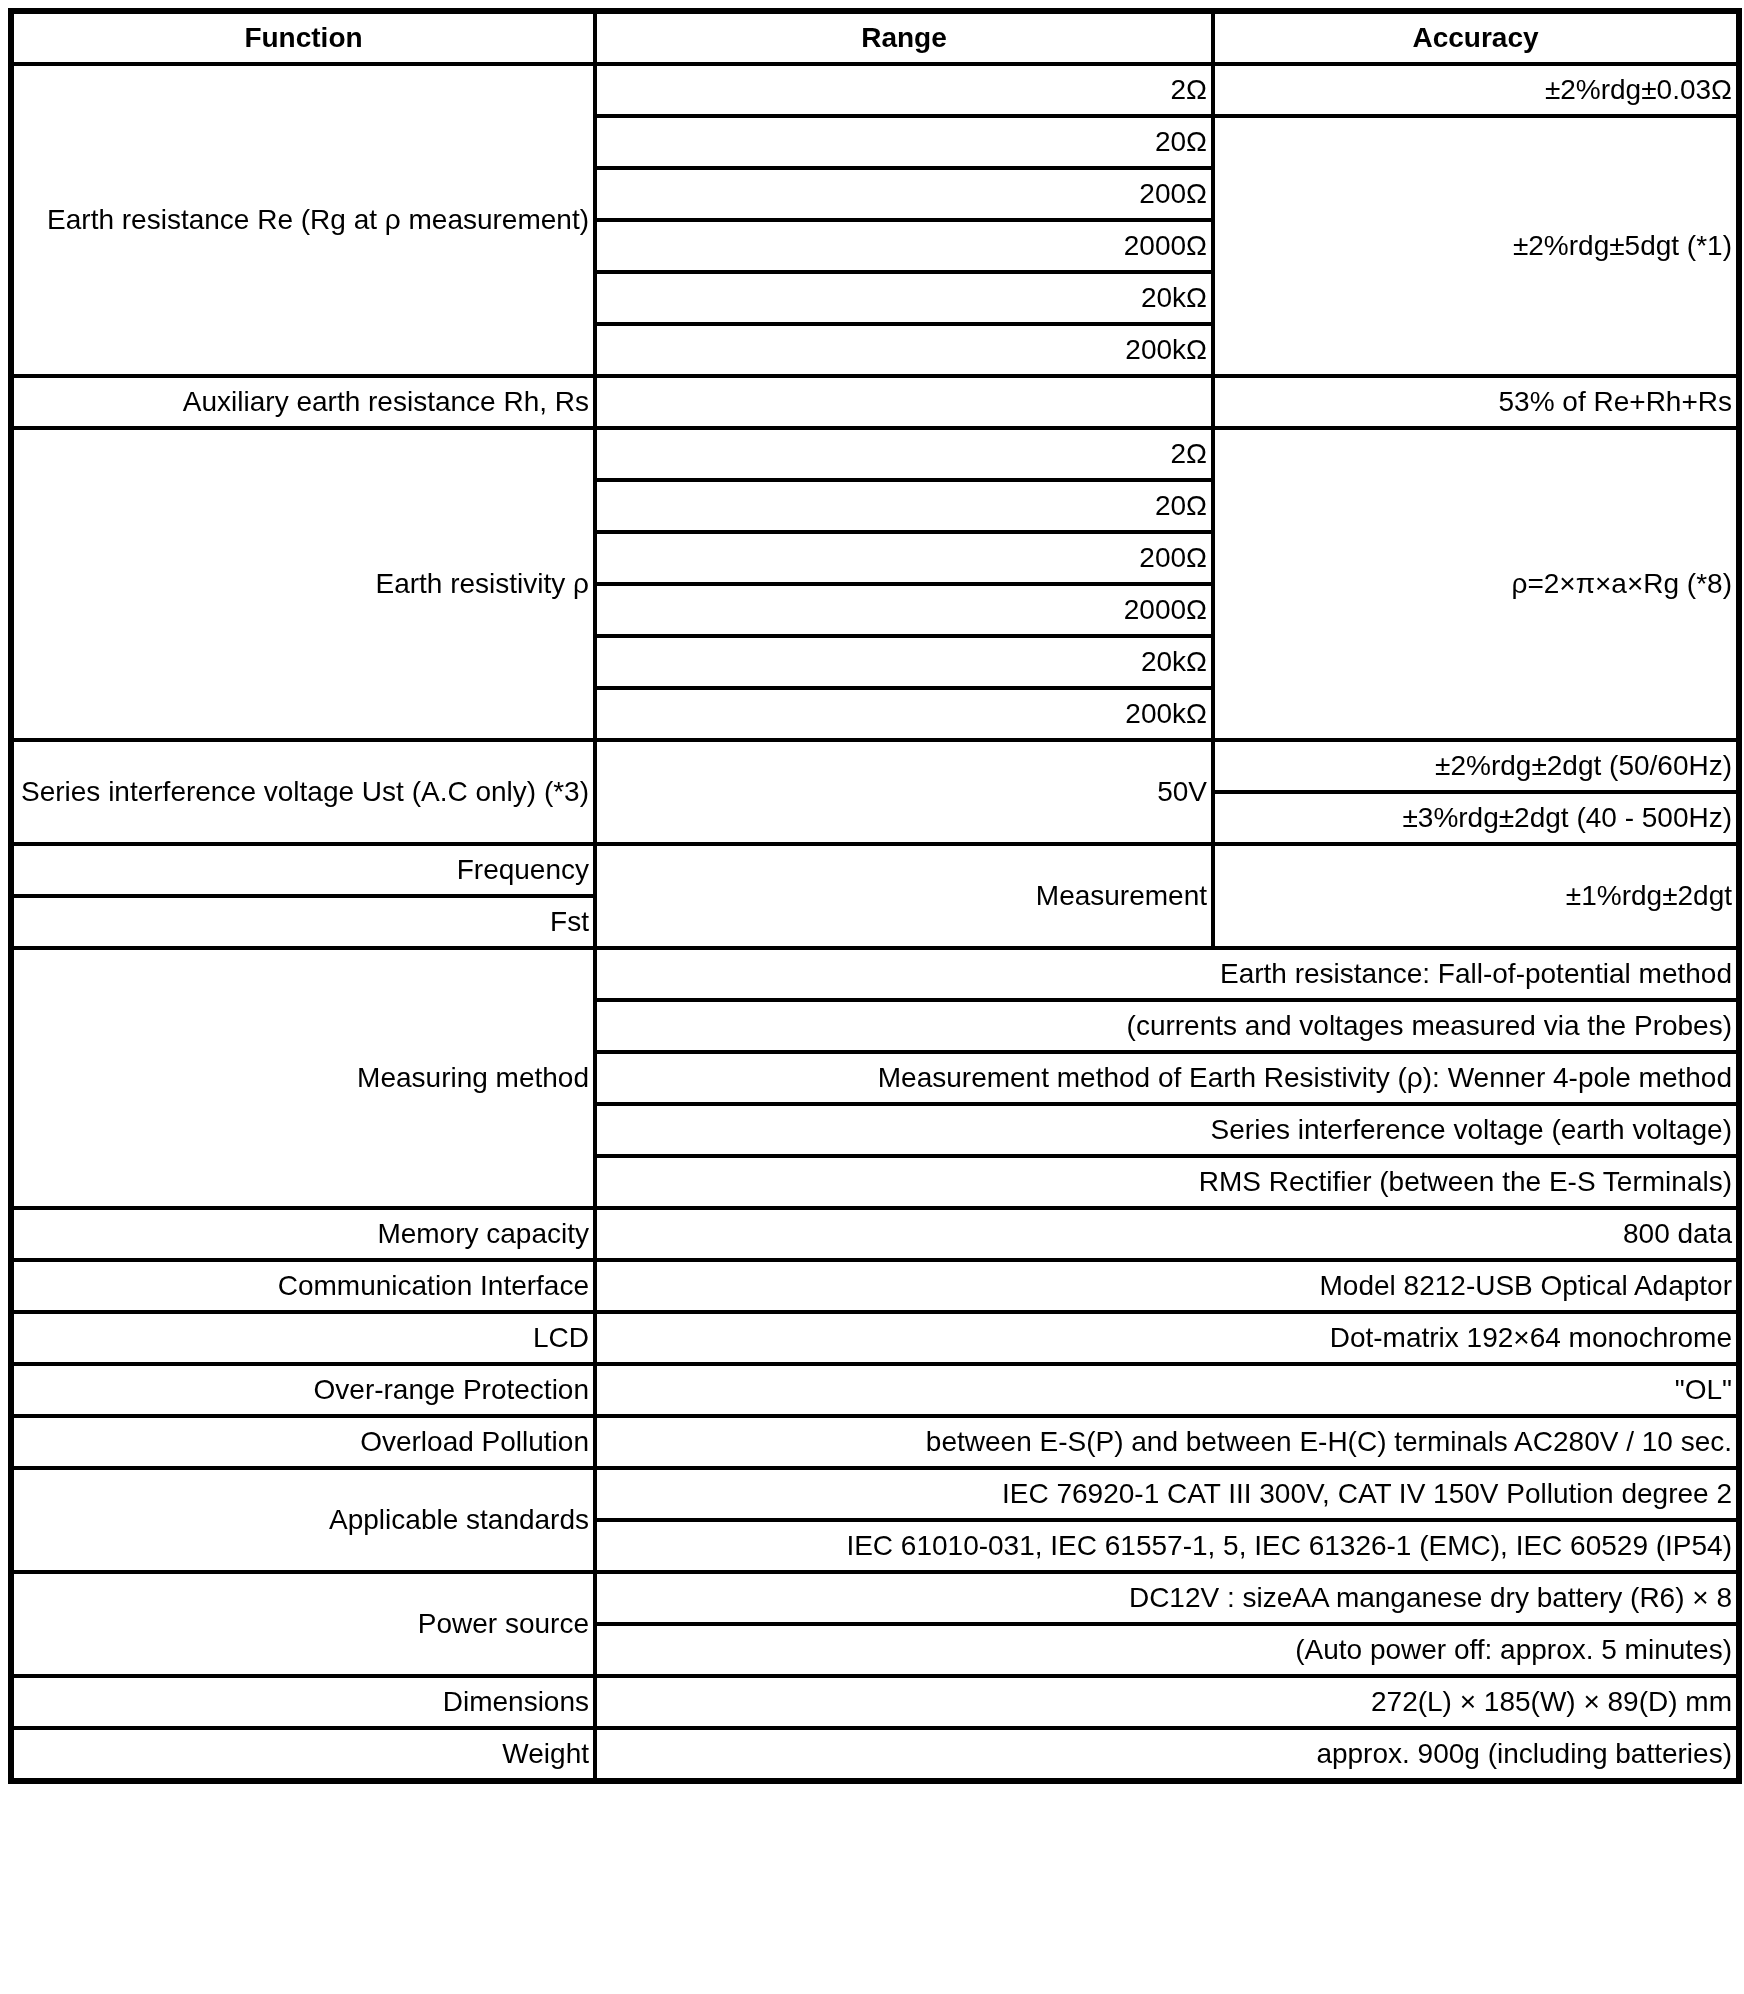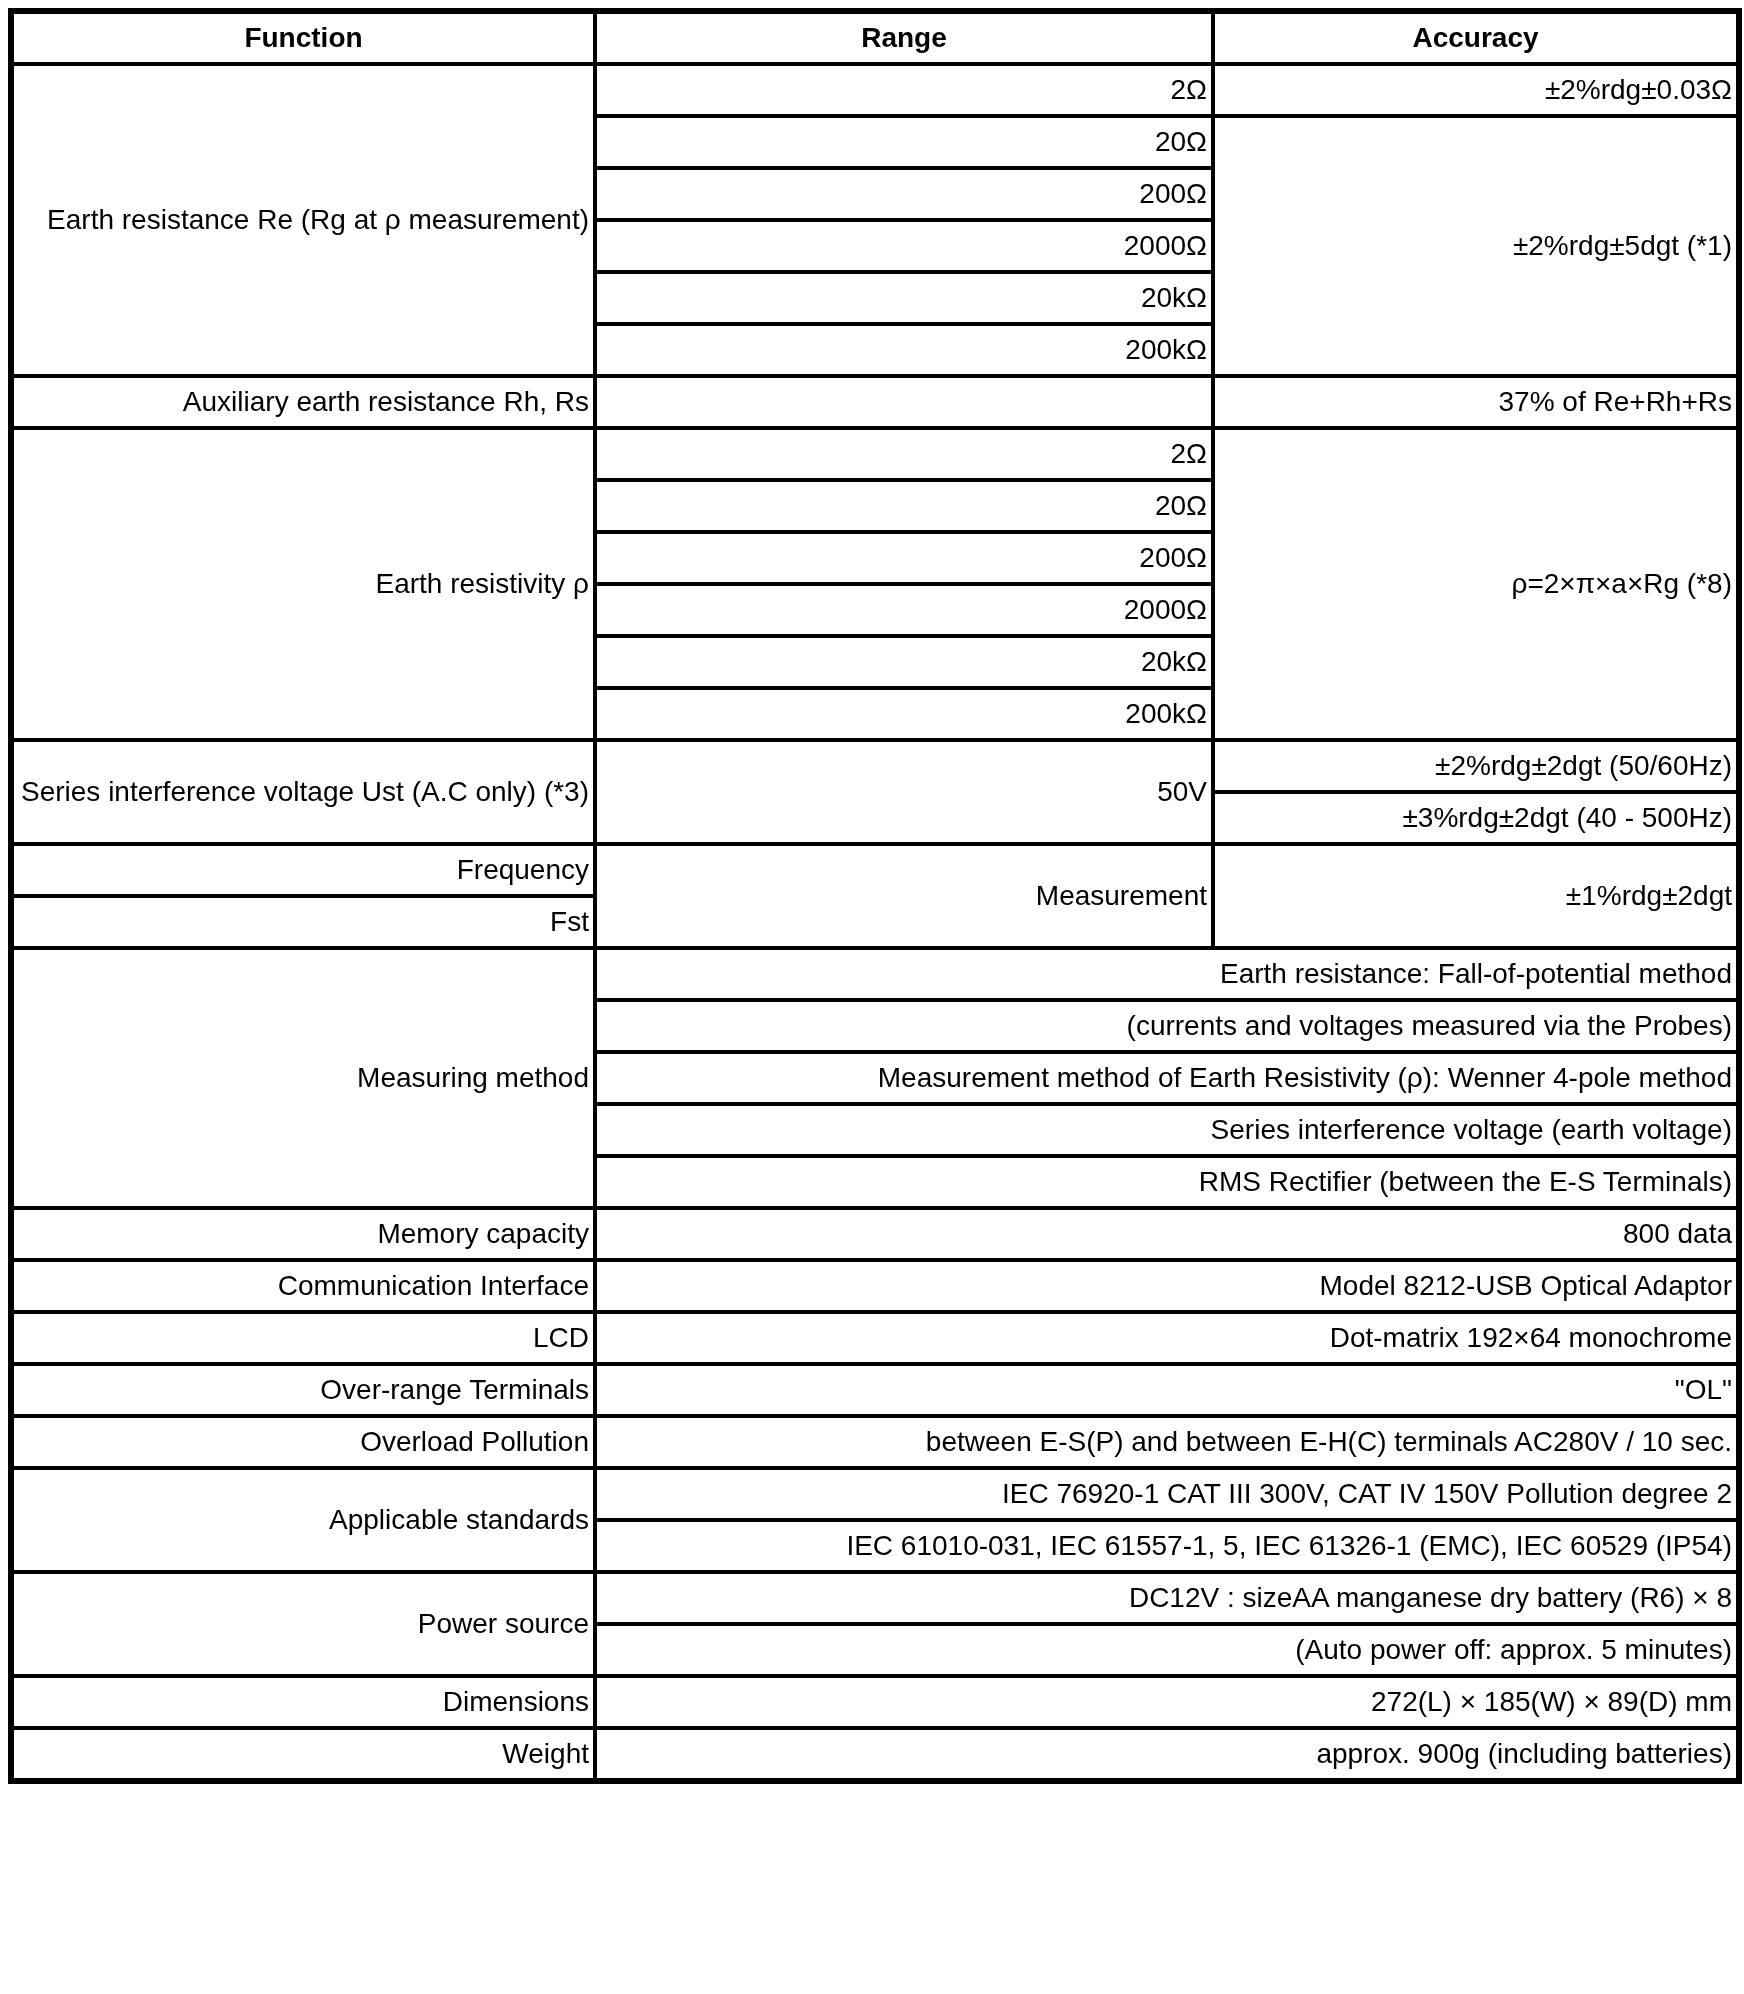--- a/index.html
+++ b/index.html
@@ -72,21 +72,21 @@
     <tr>
       <td>20kΩ</td>
     </tr>
     <tr>
       <td>200kΩ</td>
     </tr>
 
     <tr>
       <td class="fn tall">Auxiliary earth resistance Rh, Rs</td>
       <td class="tall"></td>
-      <td class="tall">37% of Re+Rh+Rs</td>
+      <td class="tall">53% of Re+Rh+Rs</td>
     </tr>
 
     <tr>
       <td class="fn" rowspan="6">Earth resistivity ρ</td>
       <td>2Ω</td>
       <td rowspan="6">ρ=2×π×a×Rg (*8)</td>
     </tr>
     <tr>
       <td>20Ω</td>
     </tr>
@@ -144,21 +144,21 @@
     </tr>
     <tr>
       <td class="fn">Communication Interface</td>
       <td colspan="2">Model 8212-USB Optical Adaptor</td>
     </tr>
     <tr>
       <td class="fn">LCD</td>
       <td colspan="2">Dot-matrix 192×64 monochrome</td>
     </tr>
     <tr>
-      <td class="fn">Over-range Terminals</td>
+      <td class="fn">Over-range Protection</td>
       <td colspan="2">"OL"</td>
     </tr>
     <tr>
       <td class="fn">Overload Pollution</td>
       <td colspan="2">between E-S(P) and between E-H(C) terminals AC280V / 10 sec.</td>
     </tr>
 
     <tr>
       <td class="fn" rowspan="2">Applicable standards</td>
       <td colspan="2">IEC 76920-1 CAT III 300V, CAT IV 150V Pollution degree 2</td>

